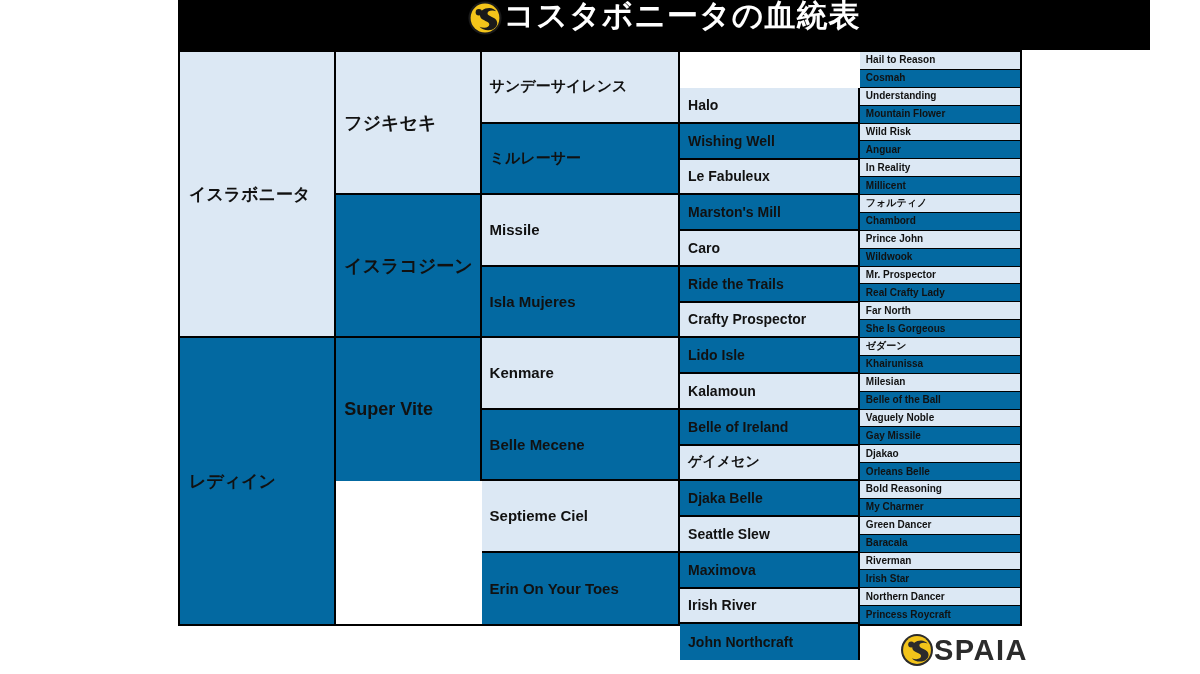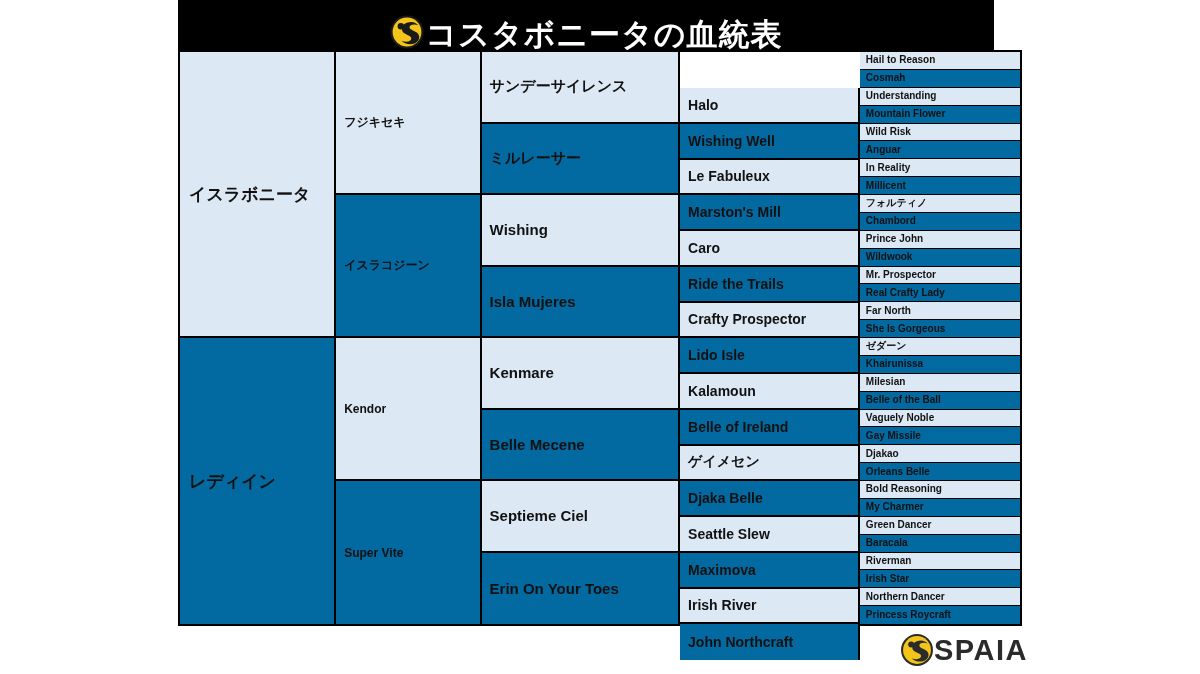--- a/index.html
+++ b/index.html
@@ -17,25 +17,25 @@
     position: relative;
     width: 1200px;
     height: 674px;
   }
 
   
   .title-bar {
     position: absolute;
     left: 178px;
     top: 0px;
-    width: 816px;
+    width: 972px;
     height: 50px;
     background: #000000;
     display: flex;
-    align-items: flex-end;
+    align-items: flex-start;
     justify-content: center;
     box-sizing: border-box;
   }
   .title-logo {
     width: 36px;
     height: 36px;
     flex: 0 0 auto;
     display: block;
   }
   .title-text {
@@ -83,21 +83,21 @@
     color: #111111;
     font-weight: bold;
   }
   .ped-col:last-child .ped-cell { border-right: none; }
   .ped-col .ped-cell:last-child { border-bottom: none; }
 
   .sire { background: #dce8f4; }
   .dam  { background: #0369a1; }
 
   .col-1 .ped-cell { height: 50%; font-size: 17px; padding-left: 9px; }
-  .col-2 .ped-cell { height: 25%; font-size: 12px; }
+  .col-2 .ped-cell { height: 25%; font-size: 18px; }
   .col-3 .ped-cell { height: 12.5%; font-size: 15px; padding-left: 8px; }
   .col-4 .ped-cell { height: 6.25%; font-size: 14px; padding-left: 8px; }
   .col-5 .ped-cell {
     height: 3.125%;
     font-size: 10px;
     padding-left: 6px;
     border-bottom-width: 1px;
     line-height: 1;
   }
 
@@ -143,28 +143,27 @@
   <div class="ped-table">
 
     <div class="ped-col col-1">
       <div class="ped-cell sire">イスラボニータ</div>
       <div class="ped-cell dam">レディイン</div>
     </div>
 
     <div class="ped-col col-2">
       <div class="ped-cell sire">フジキセキ</div>
       <div class="ped-cell dam">イスラコジーン</div>
-      <div class="ped-cell sire">Kendor</div>
       <div class="ped-cell dam">Super Vite</div>
     </div>
 
     <div class="ped-col col-3">
       <div class="ped-cell sire">サンデーサイレンス</div>
       <div class="ped-cell dam">ミルレーサー</div>
-      <div class="ped-cell sire">Wishing</div>
+      <div class="ped-cell sire">Missile</div>
       <div class="ped-cell dam">Isla Mujeres</div>
       <div class="ped-cell sire">Kenmare</div>
       <div class="ped-cell dam">Belle Mecene</div>
       <div class="ped-cell sire">Septieme Ciel</div>
       <div class="ped-cell dam">Erin On Your Toes</div>
     </div>
 
     <div class="ped-col col-4">
       <div class="ped-cell sire">Halo</div>
       <div class="ped-cell dam">Wishing Well</div>

